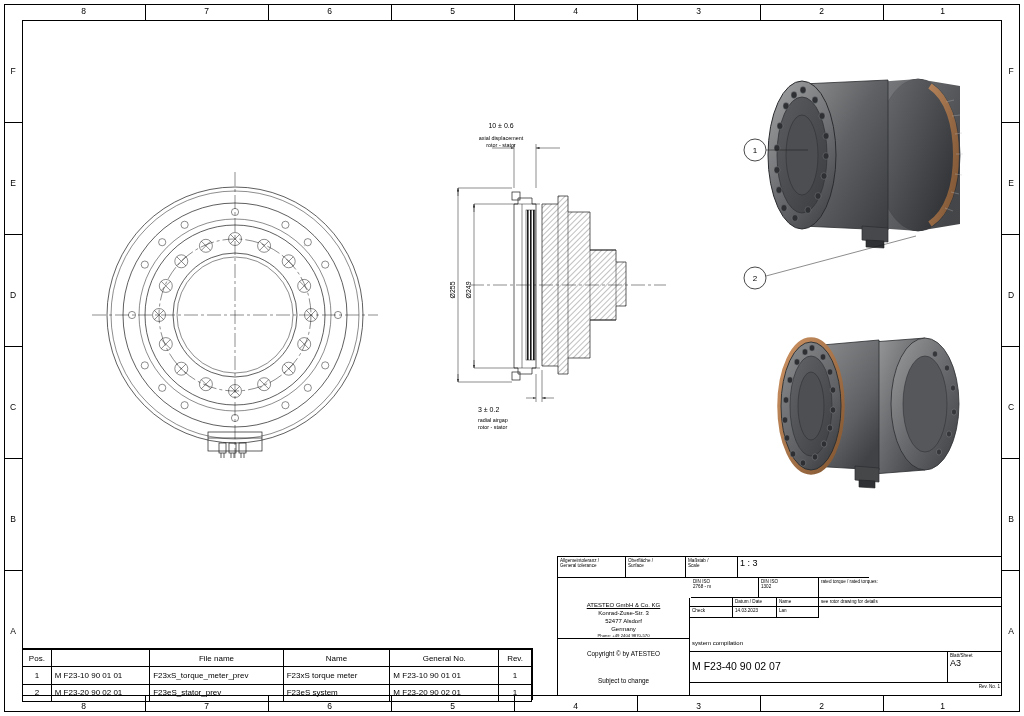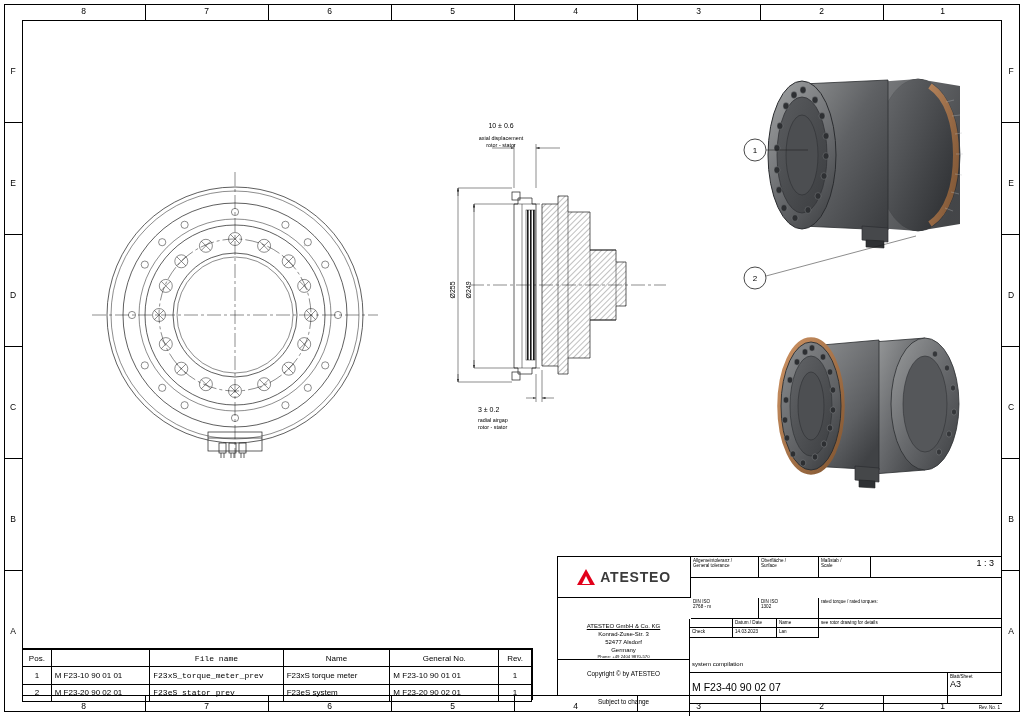--- a/index.html
+++ b/index.html
@@ -69,21 +69,21 @@
     border: 0.7px solid #000;
     padding: 0 3px;
     font-weight: normal;
     height: 17.3px;
     white-space: nowrap;
     overflow: hidden;
   }
   .parts-list th { text-align: center; font-size: 8px; }
   .pl-pos  { width: 28px;  text-align: center; }
   .pl-dwg2 { width: 96px;  }
-  .pl-file { width: 130px; font-family: Liberation Mono, monospace; }
+  .pl-file { width: 130px; }
   .pl-name { width: 104px; }
   .pl-num  { width: 106px; }
   .pl-rev  { width: 32px; text-align: center; }
   
   .title-block {
     position: absolute;
     left: 557px; bottom: 20px;
     width: 445px; height: 140px;
     border-top: 1.2px solid #000;
     border-left: 1.2px solid #000;
@@ -130,21 +130,21 @@
   .addr {
     text-align: center; font-size: 6px; line-height: 1.35;
     padding-top: 2px;
   }
   .addr .u { text-decoration: underline; }
   .addr .ph { font-size: 4.3px; }
   .copy {
     display: flex; flex-direction: column; justify-content: space-around;
     align-items: center; font-size: 6.4px; line-height: 1.5;
   }
-  .scale-val { font-size: 9px; text-align: right; padding-right: 6px; }
+  .scale-val { font-size: 9px; text-align: left; padding-right: 22px; }
   .rev-strip {
     font-size: 4.6px; text-align: right;
   }
   
   .render { position: absolute; }
 </style>
 </head>
 <body>
 
 <div id="sheet">
@@ -579,24 +579,20 @@
         <td class="pl-num">M F23-20 90 02 01</td>
         <td class="pl-rev">1</td>
       </tr>
     </tbody>
       </table>
   </div>
 
   <div class="title-block">
 
     <div class="tb-row">
-      <div class="cell logo-cell">
-        <div class="logo-mark"></div>
-        <div class="logo-word">ATESTEO</div>
-      </div>
       <div class="cell" style="width:68px; height:20.5px;">
         <div class="lbl">Allgemeintoleranz /<br>General tolerance</div>
       </div>
       <div class="cell" style="width:60px; height:20.5px;">
         <div class="lbl">Oberfläche /<br>Surface</div>
       </div>
       <div class="cell" style="width:52px; height:20.5px;">
         <div class="lbl">Maßstab /<br>Scale</div>
       </div>
       <div class="cell nb-r" style="width:131px; height:20.5px;">

